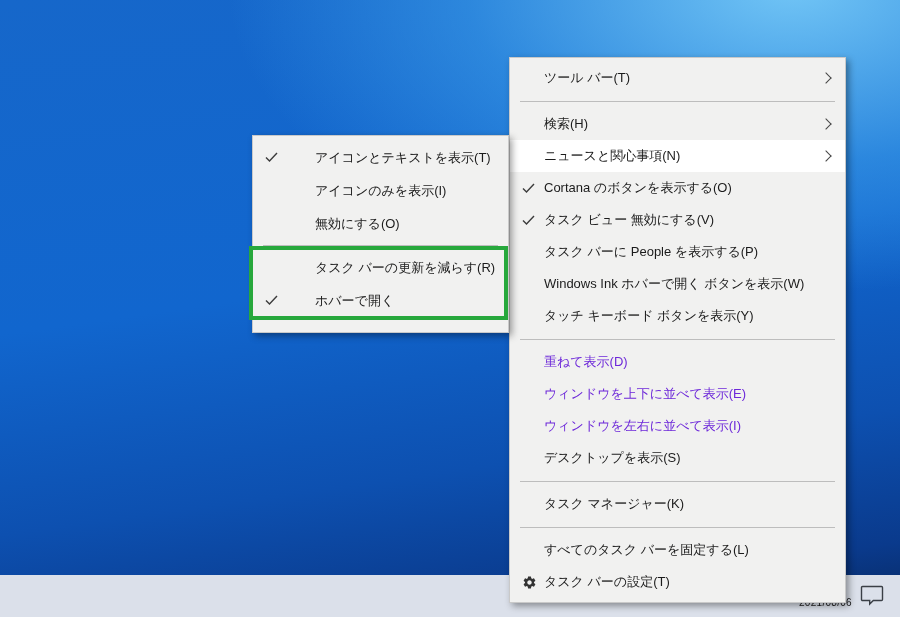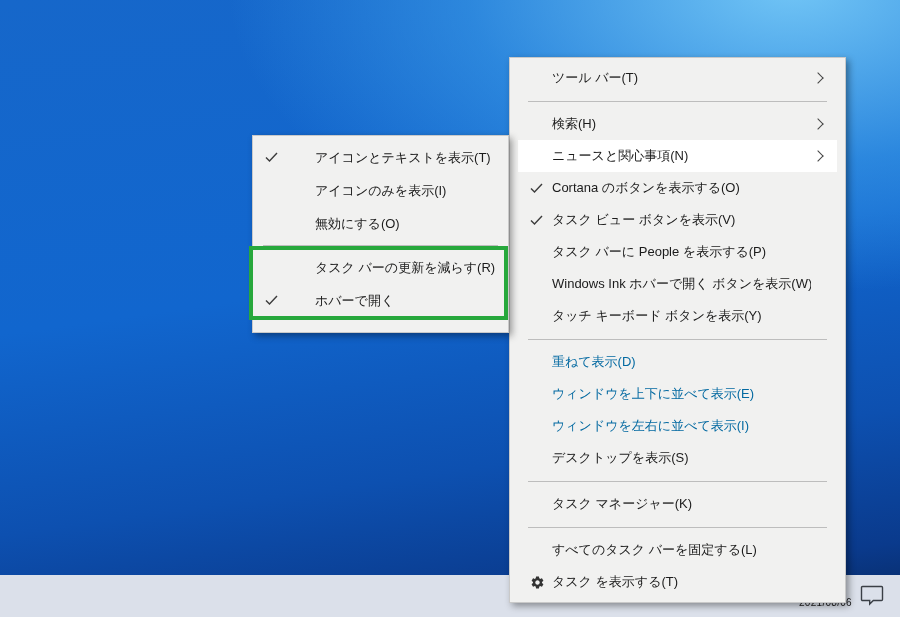--- a/index.html
+++ b/index.html
@@ -26,28 +26,28 @@
   .action-center{
     position:absolute;right:14px;top:7px;width:28px;height:26px;
     display:flex;align-items:center;justify-content:center;background:transparent;border:none;
   }
   
   .menu{
     position:absolute;background:#f1f1f0;border:1px solid #c9c9c9;
     box-shadow:3px 3px 7px rgba(0,0,0,0.38);
     box-sizing:border-box;color:#1b1b1b;font-size:13px;
   }
-  .main-menu{left:509px;top:57px;width:337px;height:546px;padding:4px 8px;z-index:5;overflow:hidden;}
+  .main-menu{left:509px;top:57px;width:337px;height:546px;padding:4px 0;z-index:5;overflow:hidden;}
   .sub-menu{left:252px;top:135px;width:257px;height:198px;padding:5px 0;z-index:6;overflow:hidden;}
   .menu-item{
     display:flex;align-items:center;height:32px;padding:0 12px;white-space:nowrap;
   }
   .sub-menu .menu-item{height:33px;gap:28px;}
   .menu-item.highlighted{background:#ffffff;}
-  .menu-item.disabled .label{color:#0369a1;}
+  .menu-item.disabled .label{color:#6d28d9;}
   .check-col{width:22px;flex:0 0 22px;display:flex;align-items:center;}
   .label{flex:1 1 auto;overflow:hidden;}
   .chev-col{width:14px;flex:0 0 14px;display:flex;justify-content:flex-end;align-items:center;}
   .chev{
     width:7px;height:7px;border-top:1.5px solid #454545;border-right:1.5px solid #454545;
     transform:rotate(45deg);margin-right:3px;
   }
   .sep{height:1px;background:#bdbdbd;margin:6.5px 10px;}
   .sub-menu .sep{margin:5px 10px;}
   
@@ -110,21 +110,21 @@
       <span class="label">Cortana のボタンを表示する(O)</span>
       <span class="chev-col"></span>
     </div>
 
     <div class="menu-item">
       <span class="check-col">
         <svg width="13" height="11" viewBox="0 0 13 11">
             <polyline points="1,5.5 4.5,9 12,1" fill="none" stroke="#3b3b3b" stroke-width="1.4"></polyline>
           </svg>
       </span>
-      <span class="label">タスク ビュー ボタンを表示(V)</span>
+      <span class="label">タスク ビュー 無効にする(V)</span>
       <span class="chev-col"></span>
     </div>
 
     <div class="menu-item">
       <span class="check-col"></span>
       <span class="label">タスク バーに People を表示する(P)</span>
       <span class="chev-col"></span>
     </div>
 
     <div class="menu-item">
@@ -180,21 +180,21 @@
       <span class="label">すべてのタスク バーを固定する(L)</span>
       <span class="chev-col"></span>
     </div>
 
     <div class="menu-item">
       <span class="check-col">
         <svg width="15" height="15" viewBox="0 0 24 24" fill="#333333">
           <path d="M19.14,12.94c0.04-0.3,0.06-0.61,0.06-0.94c0-0.32-0.02-0.64-0.07-0.94l2.03-1.58c0.18-0.14,0.23-0.41,0.12-0.61 l-1.92-3.32c-0.12-0.22-0.37-0.29-0.59-0.22l-2.39,0.96c-0.5-0.38-1.03-0.7-1.62-0.94L14.4,2.81c-0.04-0.24-0.24-0.41-0.48-0.41 h-3.84c-0.24,0-0.43,0.17-0.47,0.41L9.25,5.35C8.66,5.59,8.12,5.92,7.63,6.29L5.24,5.33c-0.22-0.08-0.47,0-0.59,0.22L2.74,8.87 C2.62,9.08,2.66,9.34,2.86,9.48l2.03,1.58C4.84,11.36,4.8,11.69,4.8,12s0.02,0.64,0.07,0.94l-2.03,1.58 c-0.18,0.14-0.23,0.41-0.12,0.61l1.92,3.32c0.12,0.22,0.37,0.29,0.59,0.22l2.39-0.96c0.5,0.38,1.03,0.7,1.62,0.94l0.36,2.54 c0.05,0.24,0.24,0.41,0.48,0.41h3.84c0.24,0,0.44-0.17,0.47-0.41l0.36-2.54c0.59-0.24,1.13-0.56,1.62-0.94l2.39,0.96 c0.22,0.08,0.47,0,0.59-0.22l1.92-3.32c0.12-0.22,0.07-0.47-0.12-0.61L19.14,12.94z M12,15.6c-1.98,0-3.6-1.62-3.6-3.6 s1.62-3.6,3.6-3.6s3.6,1.62,3.6,3.6S13.98,15.6,12,15.6z"></path>
         </svg>
       </span>
-      <span class="label">タスク を表示する(T)</span>
+      <span class="label">タスク バーの設定(T)</span>
       <span class="chev-col"></span>
     </div>
 
   </div>
 
   <div class="menu sub-menu">
 
     <div class="menu-item">
       <span class="check-col">
         <svg width="13" height="11" viewBox="0 0 13 11">

